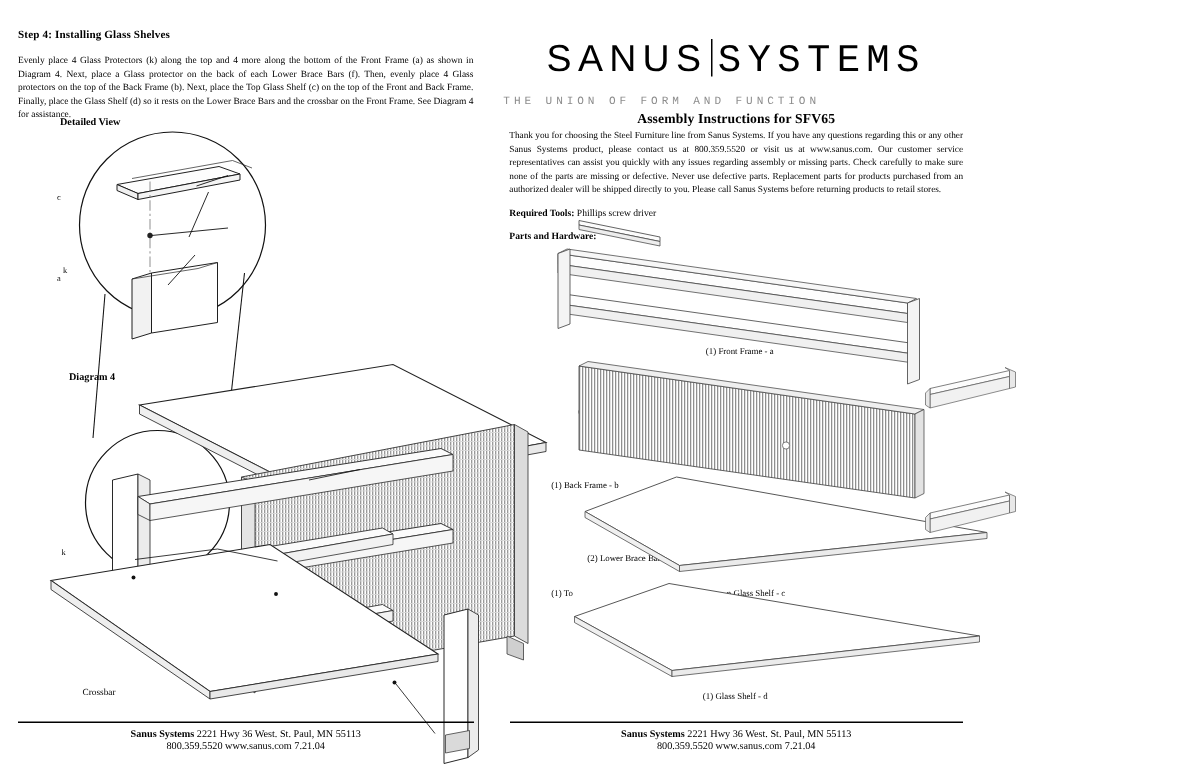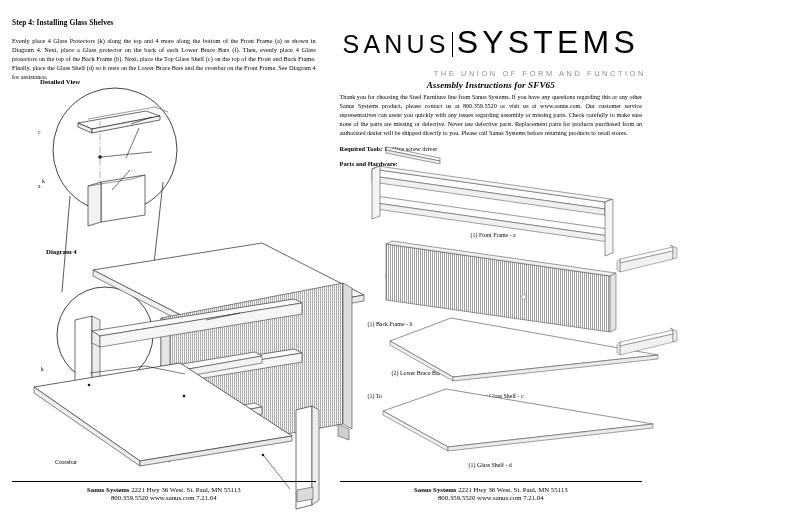--- a/index.html
+++ b/index.html
@@ -84,40 +84,39 @@
   }
   .brand .bsep {
     display: inline-block;
     width: 1px;
     height: 25px;
     background: #000;
     vertical-align: -4px;
     margin: 0 4px 0 2px;
   }
   .brand .b2 {
-    font-family: Liberation Sans, sans-serif;
+    font-family: Liberation Mono, monospace;
     font-weight: normal;
-    font-size: 32px;
+    font-size: 26px;
     letter-spacing: 4.2px;
   }
   .tagline {
-    text-align: right;
-    font-family: Liberation Sans, sans-serif;
+    text-align: left;
+    font-family: Liberation Mono, monospace;
     font-size: 7.4px;
     letter-spacing: 2.6px;
     color: #8d8d8d;
     margin-top: 11px;
   }
   .assy-title {
     text-align: center;
     font-weight: bold;
     font-size: 9.1px;
     margin-top: 2px;
     letter-spacing: 0.1px;
-    font-style: italic;
   }
   .intro {
     font-size: 6.2px;
     line-height: 8.9px;
     text-align: justify;
     margin: 3px 4px 0 4px;
     letter-spacing: -0.02px;
   }
   .req-tools {
     font-size: 6.4px;

